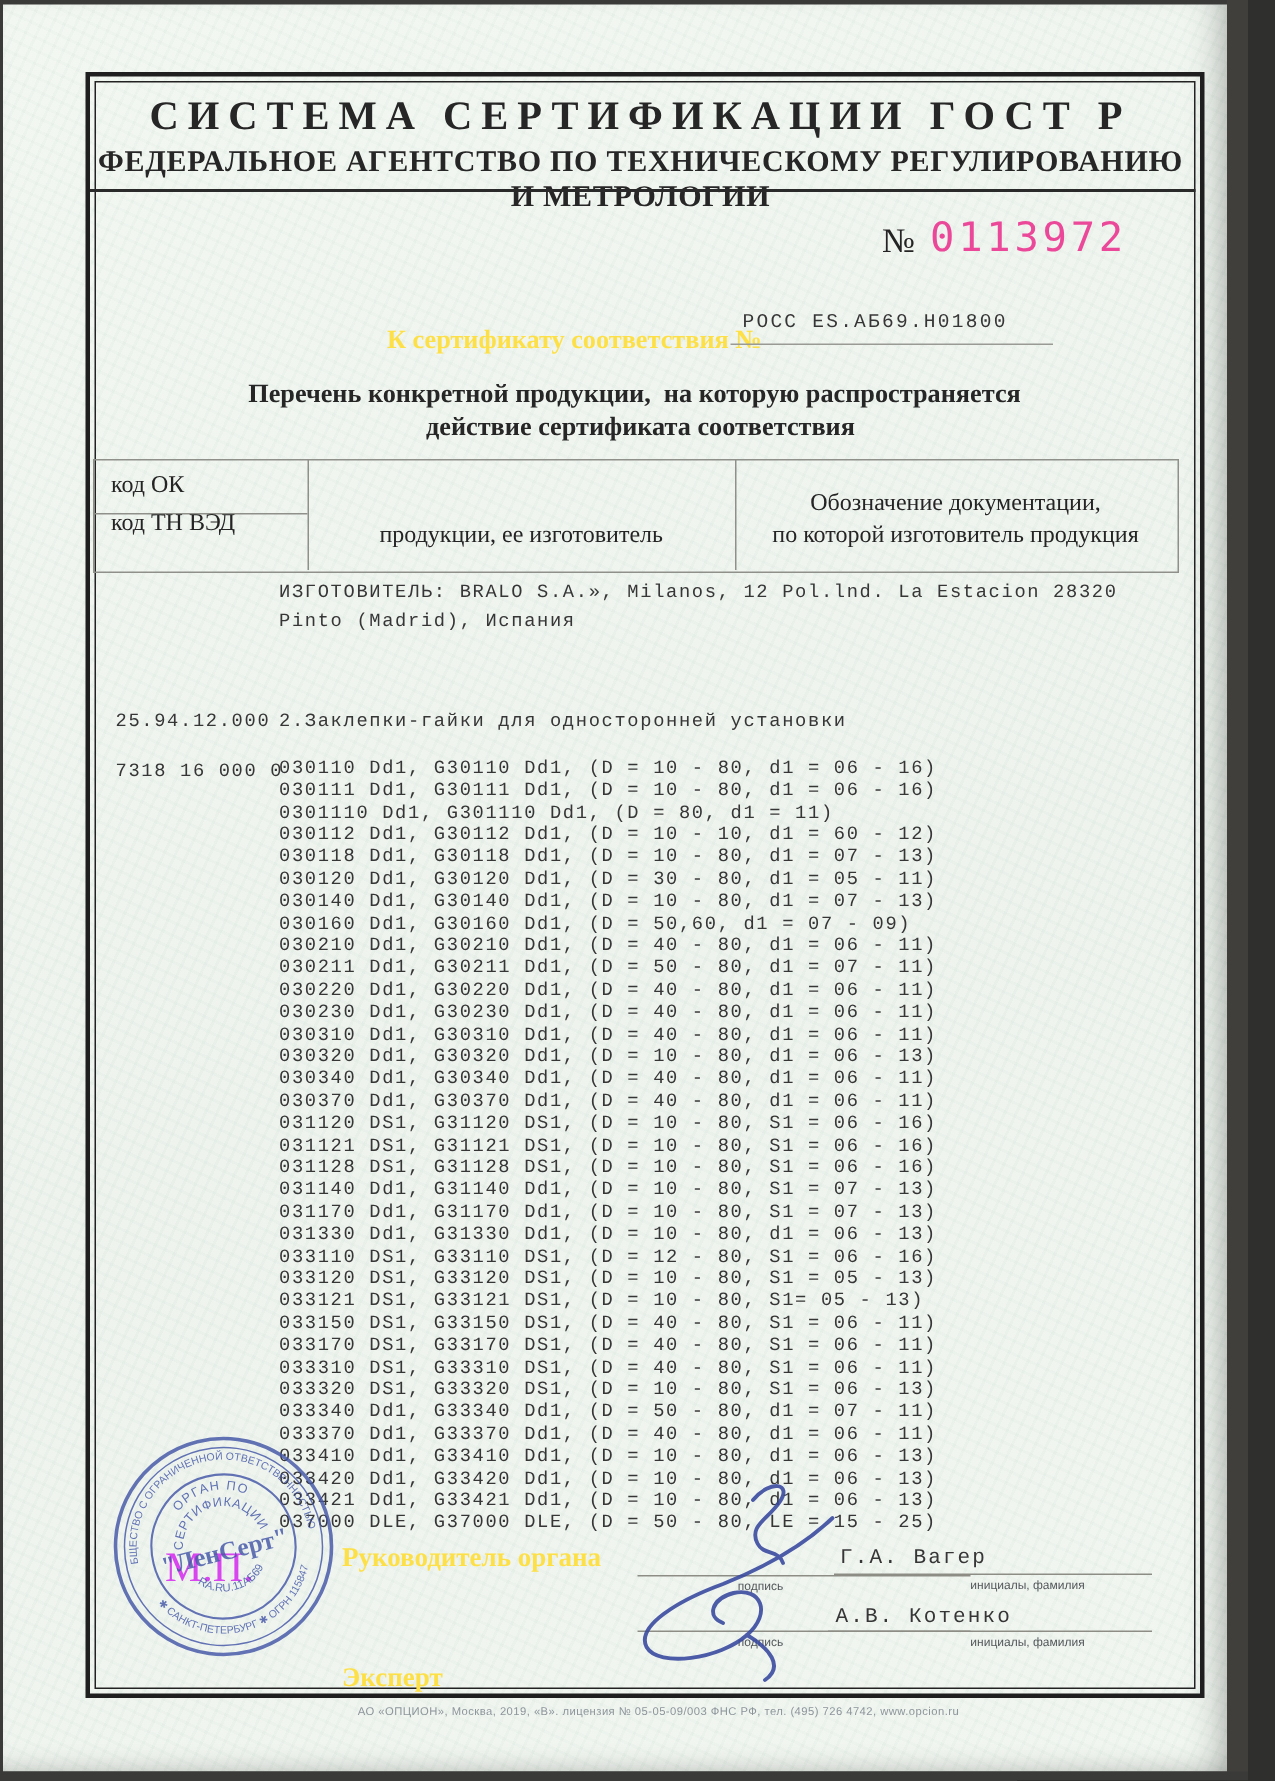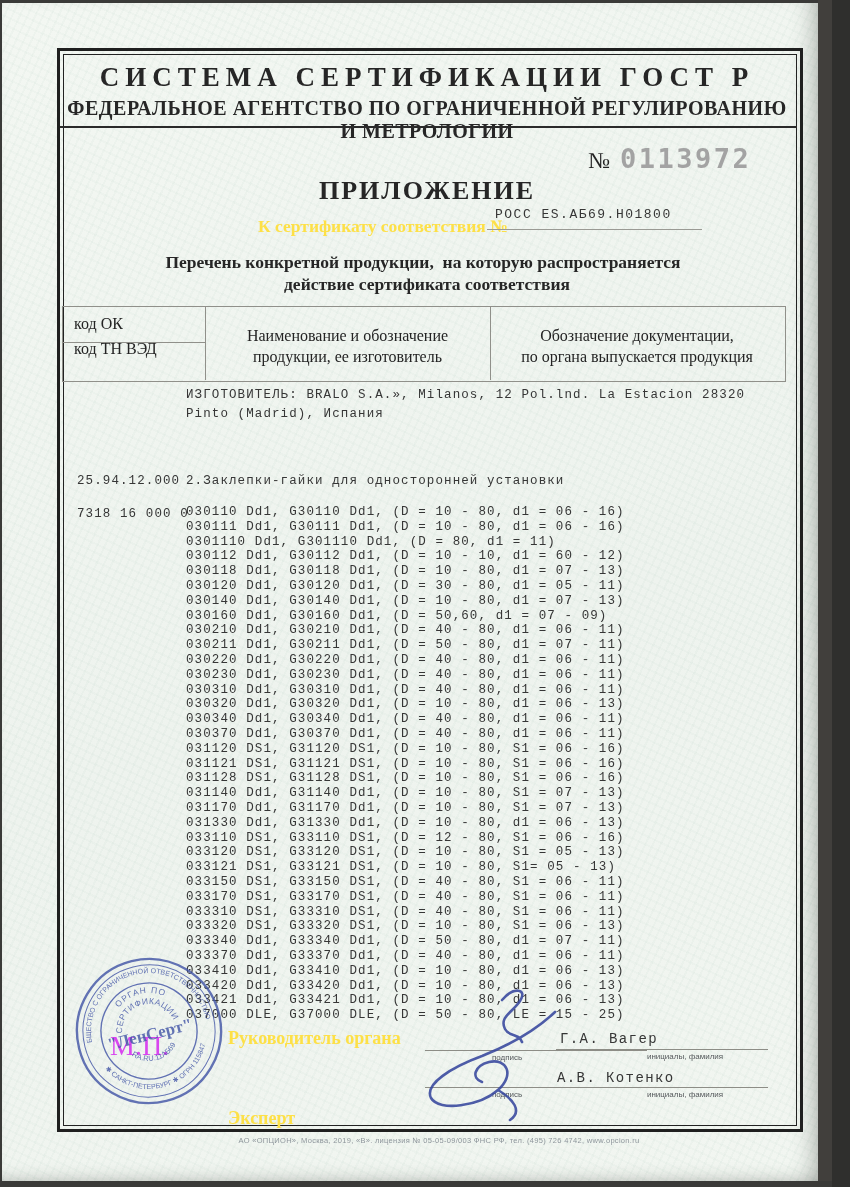--- a/index.html
+++ b/index.html
@@ -39,43 +39,41 @@
   <div class="edge-strip" style="left:0;top:0;width:100%;height:3px;"></div>
   <div class="edge-strip" style="left:0;top:0;width:2px;height:100%;"></div>
   <div class="edge-strip" style="right:0;top:0;width:14px;height:100%;background:#413f3c;"></div>
   <div class="edge-strip" style="left:0;bottom:0;width:100%;height:6px;"></div>
 
   <div class="frame">
     <div class="frame-inner"></div>
   </div>
 
   <div class="abs title" style="left:57px;top:62px;font-size:27px;letter-spacing:6px;">СИСТЕМА СЕРТИФИКАЦИИ ГОСТ Р</div>
-  <div class="abs title" style="left:57px;top:97px;font-size:20px;letter-spacing:0.5px;">ФЕДЕРАЛЬНОЕ АГЕНТСТВО ПО ОГРАНИЧЕННОЙ РЕГУЛИРОВАНИЮ И МЕТРОЛОГИИ</div>
+  <div class="abs title" style="left:57px;top:97px;font-size:20px;letter-spacing:0.5px;">ФЕДЕРАЛЬНОЕ АГЕНТСТВО ПО ТЕХНИЧЕСКОМУ РЕГУЛИРОВАНИЮ И МЕТРОЛОГИИ</div>
   <div class="abs" style="left:60px;top:126px;width:737px;height:2px;background:#2a2a2a;"></div>
 
   <span class="abs serif" style="left:588px;top:148px;font-size:23px;">№</span>
-  <span class="abs red-num" style="left:620px;top:143px;font-size:27px;color:#a3a3a3;font-weight:bold;">0113972</span>
+  <span class="abs red-num" style="left:620px;top:143px;font-size:27px;color:#ec4899;">0113972</span>
 
-  <div class="abs title" style="left:57px;top:176px;font-size:26px;letter-spacing:2px;">ПРИЛОЖЕНИЕ</div>
   <span class="abs serif-b" style="left:258px;top:216px;font-size:17.5px;">К сертификату соответствия №</span>
   <span class="abs mono" style="left:495px;top:207px;font-size:13px;letter-spacing:1.5px;">РОСС ES.АБ69.Н01800</span>
   <div class="abs" style="left:487px;top:229px;width:215px;border-bottom:1px solid #9a9a94;"></div>
   <div class="abs title" style="left:53px;top:252px;font-size:17.5px;white-space:pre;">Перечень конкретной продукции,  на которую распространяется</div>
   <div class="abs title" style="left:57px;top:274px;font-size:17.5px;">действие сертификата соответствия</div>
 
   <div class="abs tbl-border" style="left:62px;top:306px;width:722px;height:74px;"></div>
   <div class="vline" style="left:205px;top:306px;height:74px;"></div>
   <div class="vline" style="left:490px;top:306px;height:74px;"></div>
   <div class="hline" style="left:62px;top:342px;width:143px;"></div>
   <span class="abs serif" style="left:74px;top:315px;font-size:16px;">код ОК</span>
   <span class="abs serif" style="left:74px;top:340px;font-size:16px;">код ТН ВЭД</span>
-  <div class="abs serif" style="left:205px;top:327px;width:285px;text-align:center;font-size:16px;">Наименование и обозначение</div>
   <div class="abs serif" style="left:490px;top:327px;width:294px;text-align:center;font-size:16px;">Обозначение документации,</div>
   <div class="abs serif" style="left:205px;top:348px;width:285px;text-align:center;font-size:16px;">продукции, ее изготовитель</div>
-  <div class="abs serif" style="left:490px;top:348px;width:294px;text-align:center;font-size:16px;">по органа выпускается продукция</div>
+  <div class="abs serif" style="left:490px;top:348px;width:294px;text-align:center;font-size:16px;">по которой изготовитель продукция</div>
 
   <div class="abs mono" style="left:186px;top:388px;">ИЗГОТОВИТЕЛЬ: BRALO S.A.», Milanos, 12 Pol.lnd. La Estacion 28320</div>
   <div class="abs mono" style="left:186px;top:407px;">Pinto (Madrid), Испания</div>
 
   <div class="abs mono" style="left:77px;top:474px;">25.94.12.000</div>
   <div class="abs mono" style="left:186px;top:474px;">2.Заклепки-гайки для односторонней установки</div>
   <div class="abs mono" style="left:77px;top:507px;">7318 16 000 0</div>
 
   <div class="abs mono plist" style="left:186px;top:505px;"><div>030110 Dd1, G30110 Dd1, (D = 10 - 80, d1 = 06 - 16)</div><div>030111 Dd1, G30111 Dd1, (D = 10 - 80, d1 = 06 - 16)</div><div>0301110 Dd1, G301110 Dd1, (D = 80, d1 = 11)</div><div>030112 Dd1, G30112 Dd1, (D = 10 - 10, d1 = 60 - 12)</div><div>030118 Dd1, G30118 Dd1, (D = 10 - 80, d1 = 07 - 13)</div><div>030120 Dd1, G30120 Dd1, (D = 30 - 80, d1 = 05 - 11)</div><div>030140 Dd1, G30140 Dd1, (D = 10 - 80, d1 = 07 - 13)</div><div>030160 Dd1, G30160 Dd1, (D = 50,60, d1 = 07 - 09)</div><div>030210 Dd1, G30210 Dd1, (D = 40 - 80, d1 = 06 - 11)</div><div>030211 Dd1, G30211 Dd1, (D = 50 - 80, d1 = 07 - 11)</div><div>030220 Dd1, G30220 Dd1, (D = 40 - 80, d1 = 06 - 11)</div><div>030230 Dd1, G30230 Dd1, (D = 40 - 80, d1 = 06 - 11)</div><div>030310 Dd1, G30310 Dd1, (D = 40 - 80, d1 = 06 - 11)</div><div>030320 Dd1, G30320 Dd1, (D = 10 - 80, d1 = 06 - 13)</div><div>030340 Dd1, G30340 Dd1, (D = 40 - 80, d1 = 06 - 11)</div><div>030370 Dd1, G30370 Dd1, (D = 40 - 80, d1 = 06 - 11)</div><div>031120 DS1, G31120 DS1, (D = 10 - 80, S1 = 06 - 16)</div><div>031121 DS1, G31121 DS1, (D = 10 - 80, S1 = 06 - 16)</div><div>031128 DS1, G31128 DS1, (D = 10 - 80, S1 = 06 - 16)</div><div>031140 Dd1, G31140 Dd1, (D = 10 - 80, S1 = 07 - 13)</div><div>031170 Dd1, G31170 Dd1, (D = 10 - 80, S1 = 07 - 13)</div><div>031330 Dd1, G31330 Dd1, (D = 10 - 80, d1 = 06 - 13)</div><div>033110 DS1, G33110 DS1, (D = 12 - 80, S1 = 06 - 16)</div><div>033120 DS1, G33120 DS1, (D = 10 - 80, S1 = 05 - 13)</div><div>033121 DS1, G33121 DS1, (D = 10 - 80, S1= 05 - 13)</div><div>033150 DS1, G33150 DS1, (D = 40 - 80, S1 = 06 - 11)</div><div>033170 DS1, G33170 DS1, (D = 40 - 80, S1 = 06 - 11)</div><div>033310 DS1, G33310 DS1, (D = 40 - 80, S1 = 06 - 11)</div><div>033320 DS1, G33320 DS1, (D = 10 - 80, S1 = 06 - 13)</div><div>033340 Dd1, G33340 Dd1, (D = 50 - 80, d1 = 07 - 11)</div><div>033370 Dd1, G33370 Dd1, (D = 40 - 80, d1 = 06 - 11)</div><div>033410 Dd1, G33410 Dd1, (D = 10 - 80, d1 = 06 - 13)</div><div>033420 Dd1, G33420 Dd1, (D = 10 - 80, d1 = 06 - 13)</div><div>033421 Dd1, G33421 Dd1, (D = 10 - 80, d1 = 06 - 13)</div><div>037000 DLE, G37000 DLE, (D = 50 - 80, LE = 15 - 25)</div></div>
 

